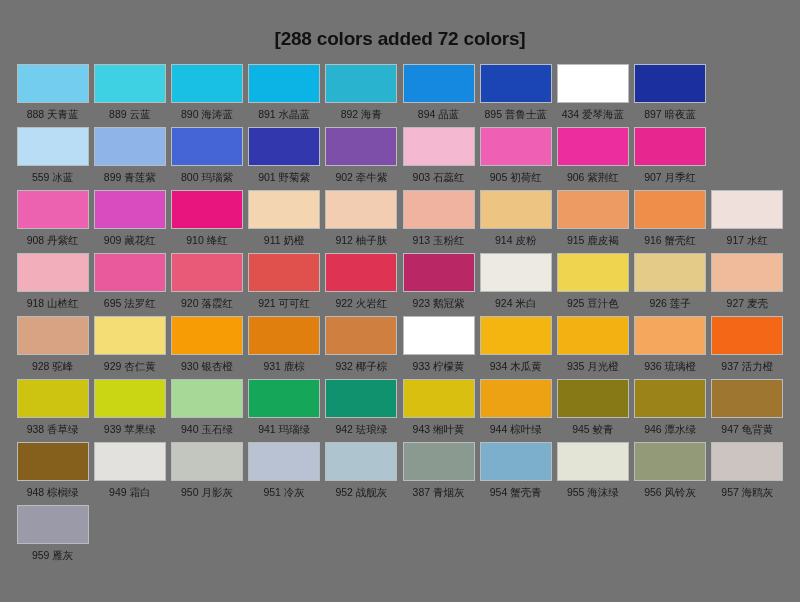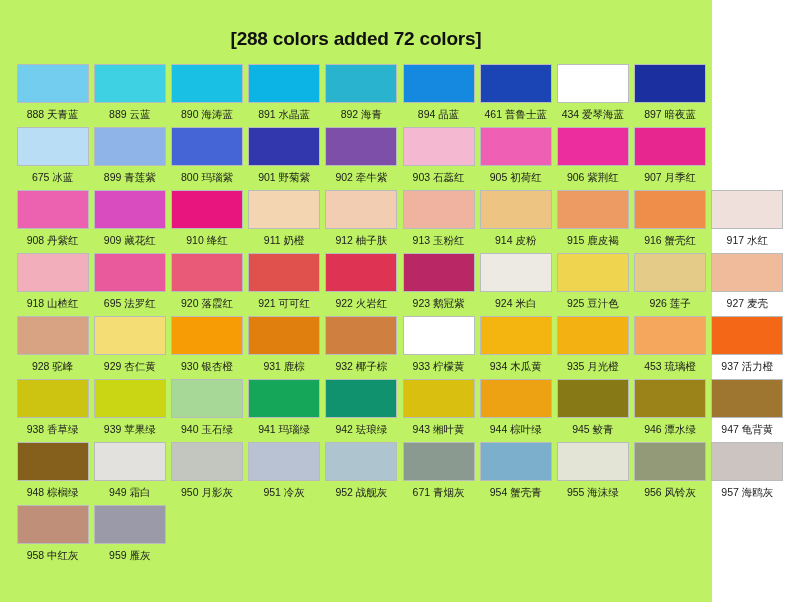--- a/index.html
+++ b/index.html
@@ -4,24 +4,24 @@
 <style>
   * { box-sizing: border-box; margin: 0; padding: 0; }
   html, body {
     width: 800px;
     height: 602px;
     background: #ffffff;
     font-family: "Liberation Sans", "DejaVu Sans", sans-serif;
     overflow: hidden;
   }
   #page {
-    width: 712px;
+    width: 800px;
     height: 602px;
     position: relative;
-    background: #bef264;
+    background: #737373;
   }
   .page-title {
     text-align: center;
     font-size: 19px;
     font-weight: bold;
     color: #111111;
     letter-spacing: -0.2px;
     padding-top: 28px;
     padding-bottom: 14px;
     font-family: "Liberation Sans", "DejaVu Sans", sans-serif;
@@ -84,35 +84,35 @@
         <div class="cell">
           <div class="swatch" style="background: rgb(41, 179, 207);"></div>
           <div class="swatch-label">892  海青</div>
         </div>
         <div class="cell">
           <div class="swatch" style="background: rgb(21, 136, 224);"></div>
           <div class="swatch-label">894  品蓝</div>
         </div>
         <div class="cell">
           <div class="swatch" style="background: rgb(27, 68, 181);"></div>
-          <div class="swatch-label">461  普鲁士蓝</div>
+          <div class="swatch-label">895  普鲁士蓝</div>
         </div>
         <div class="cell">
           <div class="swatch" style="background: rgb(255, 255, 255);"></div>
           <div class="swatch-label">434  爱琴海蓝</div>
         </div>
         <div class="cell">
           <div class="swatch" style="background: rgb(28, 47, 158);"></div>
           <div class="swatch-label">897  暗夜蓝</div>
         </div>
       </div>
       <div class="row">
         <div class="cell">
           <div class="swatch" style="background: rgb(184, 221, 245);"></div>
-          <div class="swatch-label">675  冰蓝</div>
+          <div class="swatch-label">559  冰蓝</div>
         </div>
         <div class="cell">
           <div class="swatch" style="background: rgb(143, 181, 232);"></div>
           <div class="swatch-label">899  青莲紫</div>
         </div>
         <div class="cell">
           <div class="swatch" style="background: rgb(69, 100, 214);"></div>
           <div class="swatch-label">800  玛瑙紫</div>
         </div>
         <div class="cell">
@@ -252,21 +252,21 @@
         <div class="cell">
           <div class="swatch" style="background: rgb(245, 181, 16);"></div>
           <div class="swatch-label">934  木瓜黄</div>
         </div>
         <div class="cell">
           <div class="swatch" style="background: rgb(243, 178, 17);"></div>
           <div class="swatch-label">935  月光橙</div>
         </div>
         <div class="cell">
           <div class="swatch" style="background: rgb(245, 167, 94);"></div>
-          <div class="swatch-label">453  琉璃橙</div>
+          <div class="swatch-label">936  琉璃橙</div>
         </div>
         <div class="cell">
           <div class="swatch" style="background: rgb(244, 103, 22);"></div>
           <div class="swatch-label">937  活力橙</div>
         </div>
       </div>
       <div class="row">
         <div class="cell">
           <div class="swatch" style="background: rgb(205, 196, 17);"></div>
           <div class="swatch-label">938  香草绿</div>
@@ -324,44 +324,40 @@
         <div class="cell">
           <div class="swatch" style="background: rgb(184, 194, 210);"></div>
           <div class="swatch-label">951  冷灰</div>
         </div>
         <div class="cell">
           <div class="swatch" style="background: rgb(174, 196, 206);"></div>
           <div class="swatch-label">952  战舰灰</div>
         </div>
         <div class="cell">
           <div class="swatch" style="background: rgb(138, 154, 145);"></div>
-          <div class="swatch-label">671  青烟灰</div>
+          <div class="swatch-label">387  青烟灰</div>
         </div>
         <div class="cell">
           <div class="swatch" style="background: rgb(124, 175, 203);"></div>
           <div class="swatch-label">954  蟹壳青</div>
         </div>
         <div class="cell">
           <div class="swatch" style="background: rgb(227, 227, 214);"></div>
           <div class="swatch-label">955  海沫绿</div>
         </div>
         <div class="cell">
           <div class="swatch" style="background: rgb(147, 154, 120);"></div>
           <div class="swatch-label">956  风铃灰</div>
         </div>
         <div class="cell">
           <div class="swatch" style="background: rgb(203, 196, 192);"></div>
           <div class="swatch-label">957  海鸥灰</div>
         </div>
       </div>
       <div class="row">
         <div class="cell">
-          <div class="swatch" style="background: rgb(192, 143, 121);"></div>
-          <div class="swatch-label">958  中红灰</div>
-        </div>
-        <div class="cell">
           <div class="swatch" style="background: rgb(155, 154, 168);"></div>
           <div class="swatch-label">959  雁灰</div>
         </div>
       </div>
     </div>
 
 </div>
 
 </body></html>

